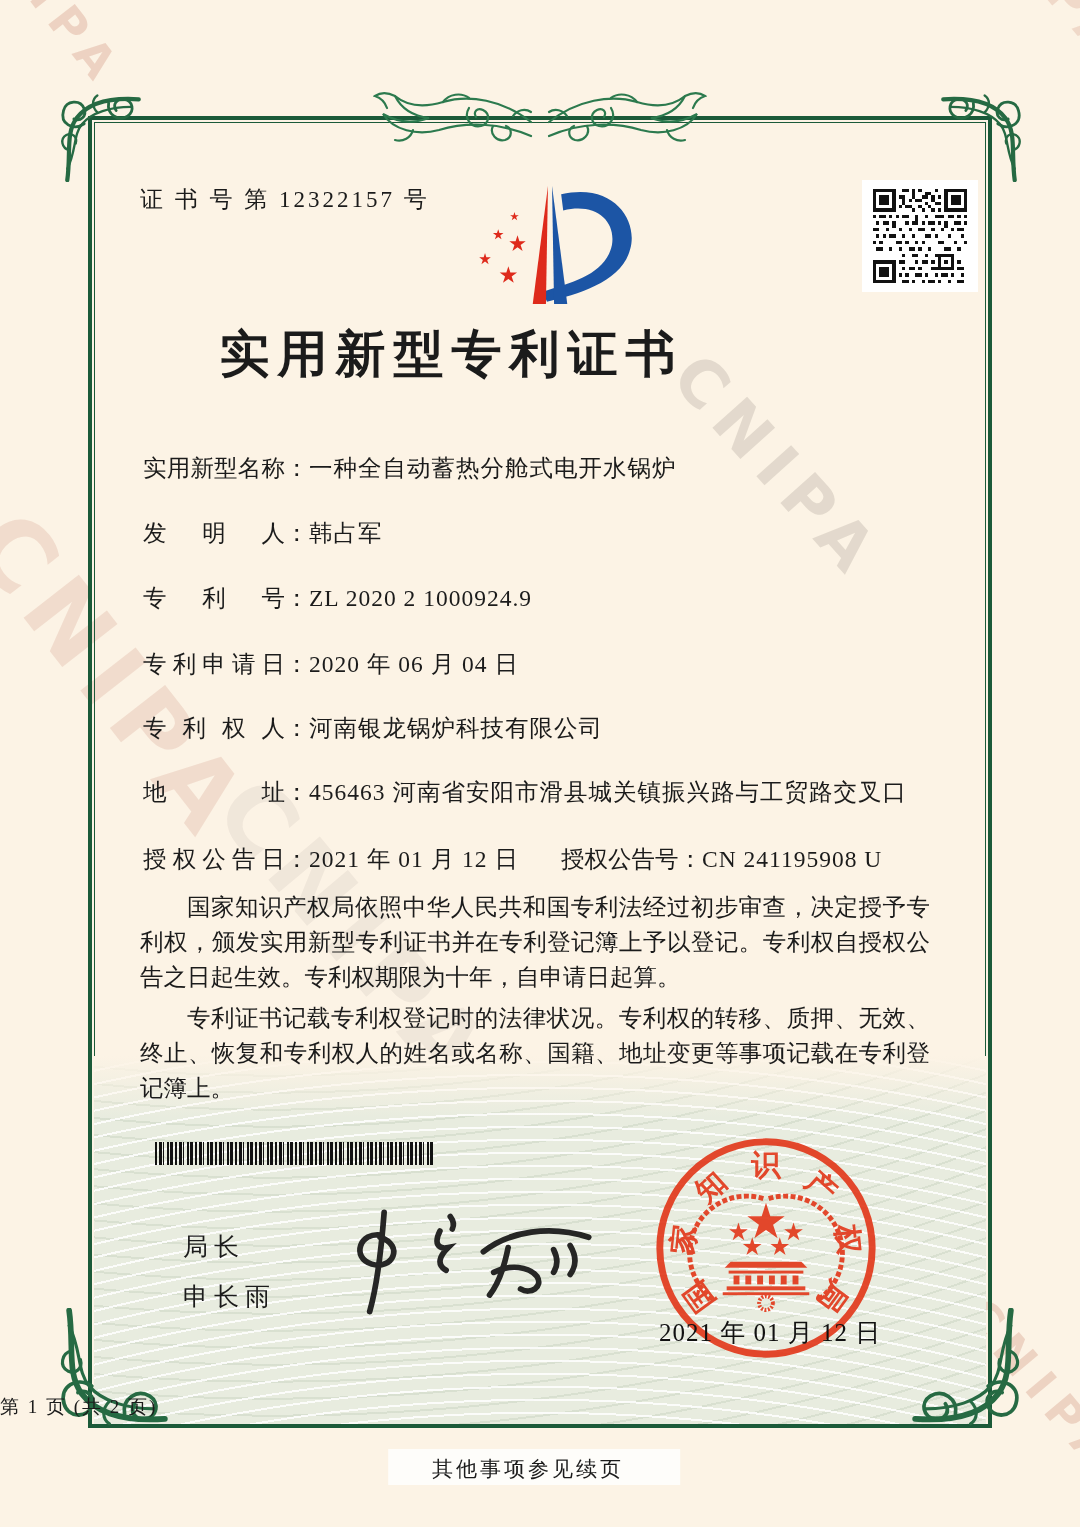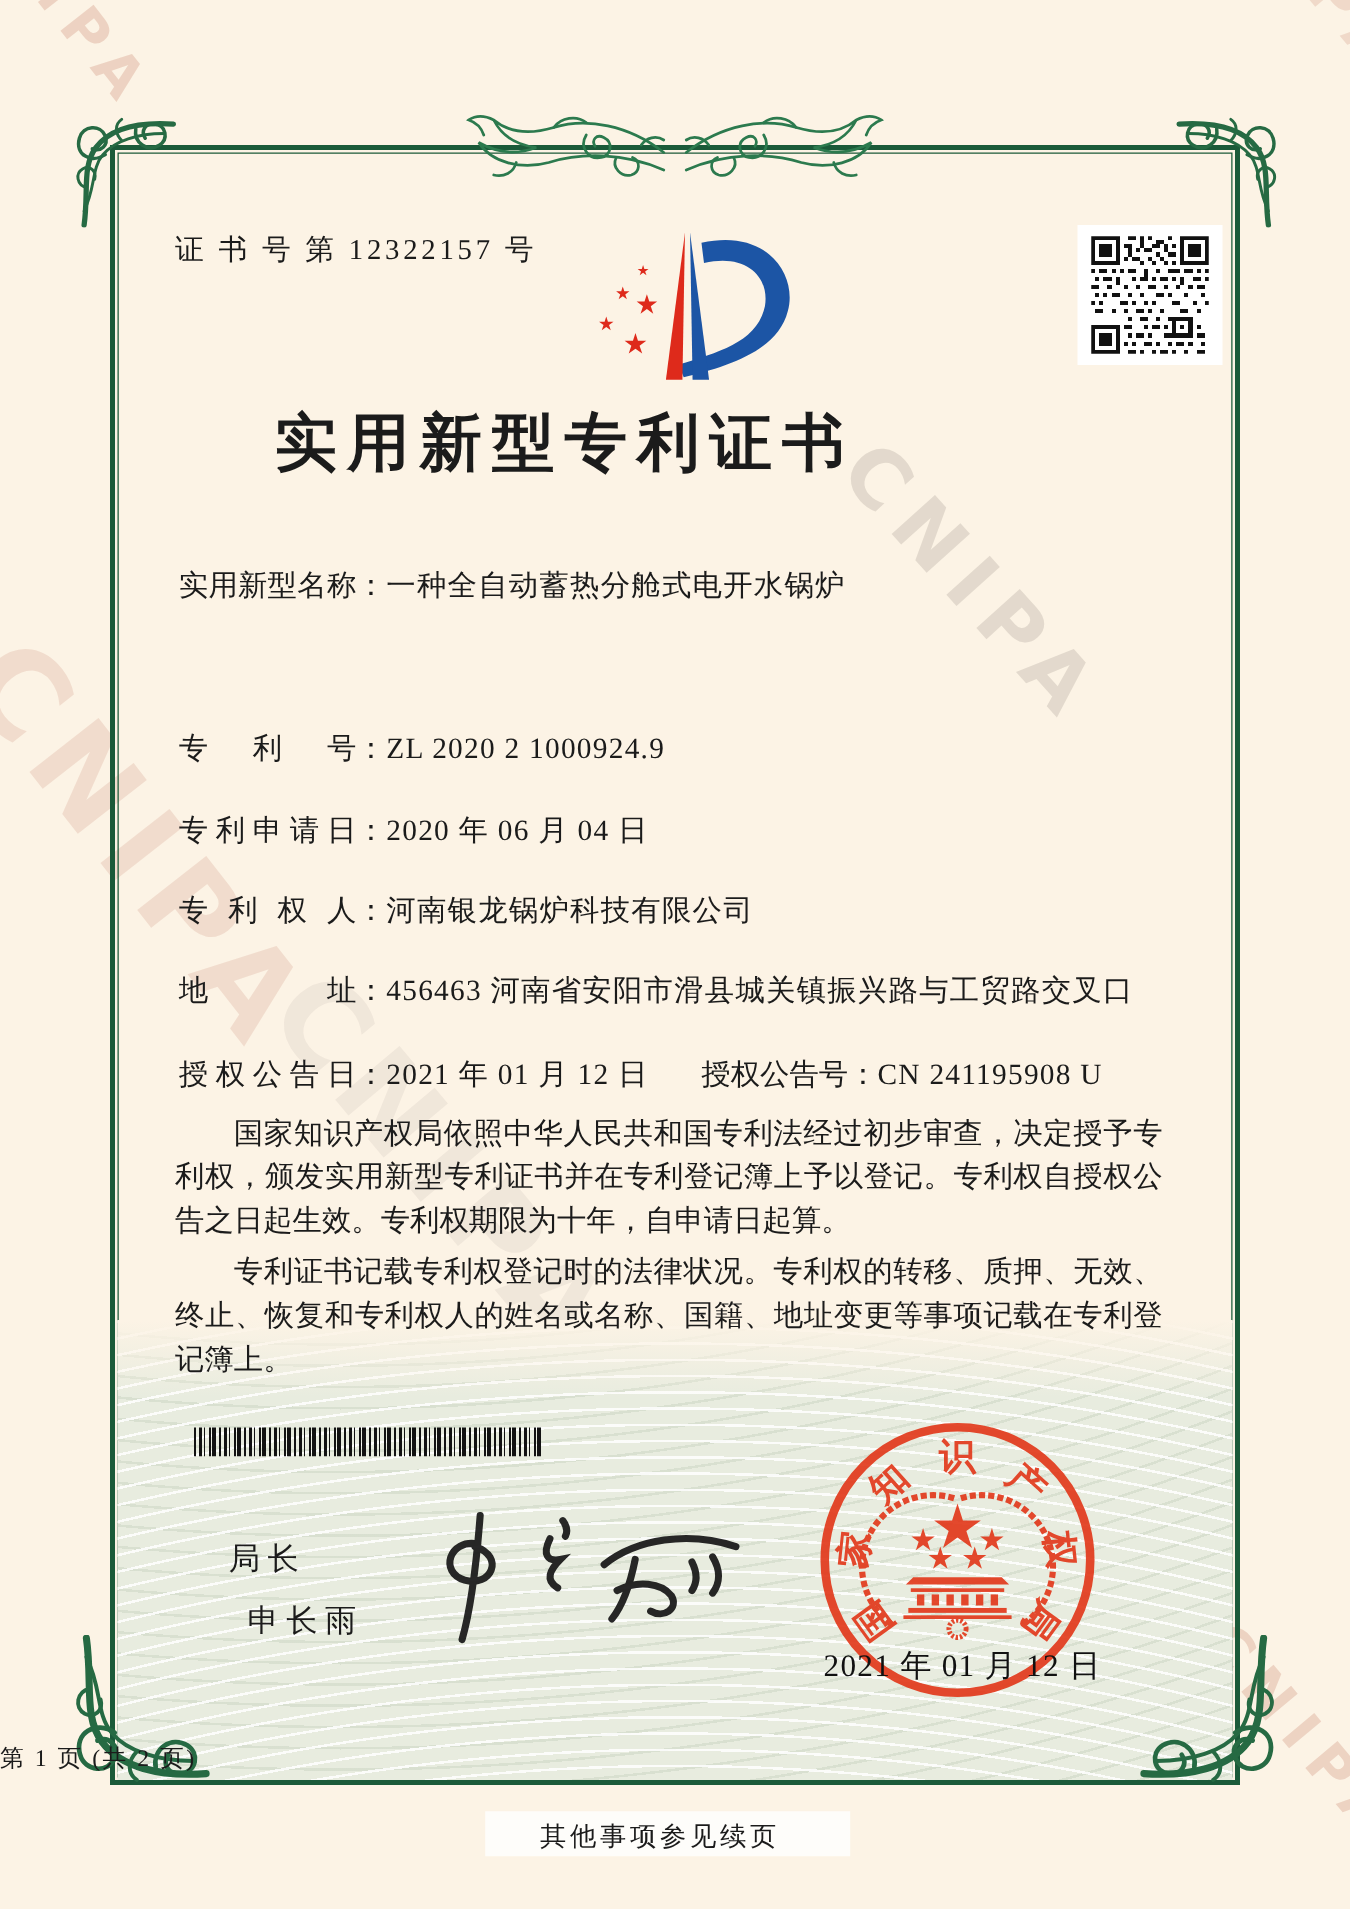--- a/index.html
+++ b/index.html
@@ -60,21 +60,21 @@
   .waves::before{content:"";position:absolute;left:0;top:0;right:0;height:62px;
       background:linear-gradient(#fcf3e5,rgba(252,243,229,0));}
 
   .barcode{position:absolute;left:155px;top:1142px;width:278px;height:23px;z-index:3;
     background:
       repeating-linear-gradient(90deg,#121212 0 2px,transparent 2px 4px,#121212 4px 7px,
         transparent 7px 8px,#121212 8px 9px,transparent 9px 12px,#121212 12px 14px,
         transparent 14px 15px,#121212 15px 18px,transparent 18px 20px);}
 
   .signer-title{position:absolute;left:183px;top:1230px;font-size:25px;letter-spacing:6px;z-index:3;}
-  .signer-name{position:absolute;left:198px;top:1280px;font-size:25px;letter-spacing:6px;z-index:3;}
+  .signer-name{position:absolute;left:183px;top:1280px;font-size:25px;letter-spacing:6px;z-index:3;}
   .signature{position:absolute;left:318px;top:1202px;z-index:3;}
 
   .seal{position:absolute;left:648px;top:1130px;z-index:3;opacity:.92;}
   .seal-date{position:absolute;left:650px;top:1316px;width:240px;text-align:center;
              font-size:25px;letter-spacing:1px;z-index:4;color:#111;}
 
   .page-num{position:absolute;left:0;top:1394px;width:1080px;
             font-size:19px;letter-spacing:2px;z-index:3;}
 
   .note-strip{position:absolute;left:50%;top:1449px;transform:translateX(-52%);
@@ -177,20 +177,23 @@
       <rect x="21" y="21" width="3" height="3" fill="#fff"></rect>
         <rect x="22" y="22" width="1" height="1" fill="#111"></rect>
       <path fill="#111" d="M9 0h2v1H9zM12 0h1v2h-1zM14 0h1v1h-1zM16 1h2v1h-2zM19 0h1v1h-1zM8 2h2v1H8zM12 2h1v1h-1zM15 2h2v1h-2zM18 2h1v2h-1zM20 2h1v1h-1zM9 3h1v2H9zM11 3h1v1h-1zM13 3h2v1h-2zM16 4h1v1h-1zM19 4h2v1h-2zM8 5h1v1H8zM10 5h2v1h-2zM14 5h1v1h-1zM17 5h1v1h-1zM12 6h1v1h-1zM15 6h1v1h-1zM18 6h1v1h-1zM20 6h1v1h-1zM0 8h1v1H0zM2 8h2v1H2zM5 8h1v1H5zM7 8h1v1H7zM9 8h2v1H9zM13 8h1v2h-1zM16 8h1v1h-1zM19 8h3v1h-3zM23 8h2v1h-2zM26 8h1v1h-1zM28 8h1v1h-1zM1 10h1v1H1zM3 10h2v1H3zM6 10h1v2H6zM10 10h1v1h-1zM12 10h2v1h-2zM15 10h1v1h-1zM17 10h2v1h-2zM20 10h1v1h-1zM22 10h1v2h-1zM25 10h2v1h-2zM28 10h1v1h-1zM0 12h2v1H0zM4 12h1v1H4zM8 12h1v1H8zM11 12h1v1h-1zM14 12h2v1h-2zM18 12h1v1h-1zM21 12h1v1h-1zM24 12h1v1h-1zM26 12h2v1h-2zM1 14h1v1H1zM3 14h1v1H3zM5 14h2v1H5zM9 14h1v1H9zM12 14h1v1h-1zM16 14h2v1h-2zM19 14h1v1h-1zM23 14h1v1h-1zM27 14h1v1h-1zM0 16h1v1H0zM2 16h1v1H2zM7 16h2v1H7zM10 16h1v1h-1zM13 16h1v1h-1zM15 16h1v1h-1zM20 16h2v1h-2zM25 16h1v1h-1zM28 16h1v1h-1zM1 18h2v1H1zM5 18h1v1H5zM8 18h1v1H8zM11 18h2v1h-2zM14 18h1v1h-1zM17 18h1v1h-1zM22 18h2v1h-2zM26 18h1v1h-1zM9 20h1v1H9zM12 20h2v1h-2zM16 20h1v1h-1zM19 20h1v1h-1zM8 22h2v1H8zM13 22h1v1h-1zM15 22h2v1h-2zM18 22h1v1h-1zM26 22h1v1h-1zM9 24h1v1H9zM11 24h2v1h-2zM14 24h1v1h-1zM18 24h2v1h-2zM26 24h2v1h-2zM8 26h1v1H8zM10 26h1v1h-1zM13 26h2v1h-2zM16 26h1v1h-1zM19 26h1v1h-1zM21 26h2v1h-2zM24 26h1v1h-1zM27 26h1v1h-1zM9 28h2v1H9zM12 28h1v1h-1zM15 28h1v1h-1zM17 28h2v1h-2zM20 28h1v1h-1zM23 28h1v1h-1zM26 28h2v1h-2z"></path>
     </svg>
   </div>
 
   <div class="title">实用新型专利证书</div>
 
   <div class="frow r0">
     <span class="flabel">实用新型名称</span><span class="fsep">：</span><span class="fval">一种全自动蓄热分舱式电开水锅炉</span>
+  </div>
+  <div class="frow r1">
+    <span class="flabel">发明人</span><span class="fsep">：</span><span class="fval">韩占军</span>
   </div>
   <div class="frow r2">
     <span class="flabel">专利号</span><span class="fsep">：</span><span class="fval">ZL 2020 2 1000924.9</span>
   </div>
   <div class="frow r3">
     <span class="flabel">专利申请日</span><span class="fsep">：</span><span class="fval">2020 年 06 月 04 日</span>
   </div>
   <div class="frow r4">
     <span class="flabel">专利权人</span><span class="fsep">：</span><span class="fval">河南银龙锅炉科技有限公司</span>
   </div>

